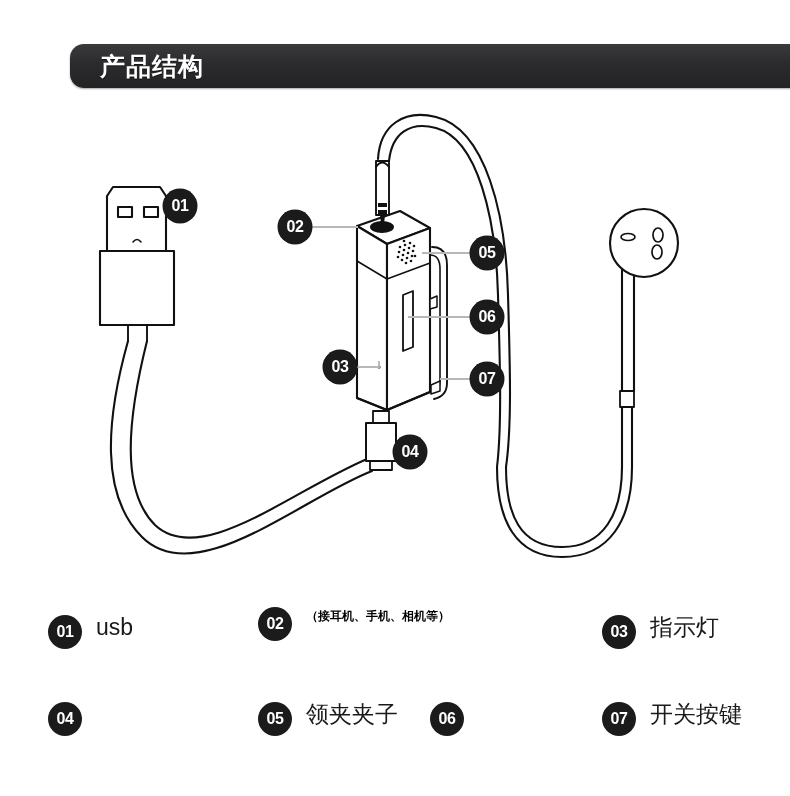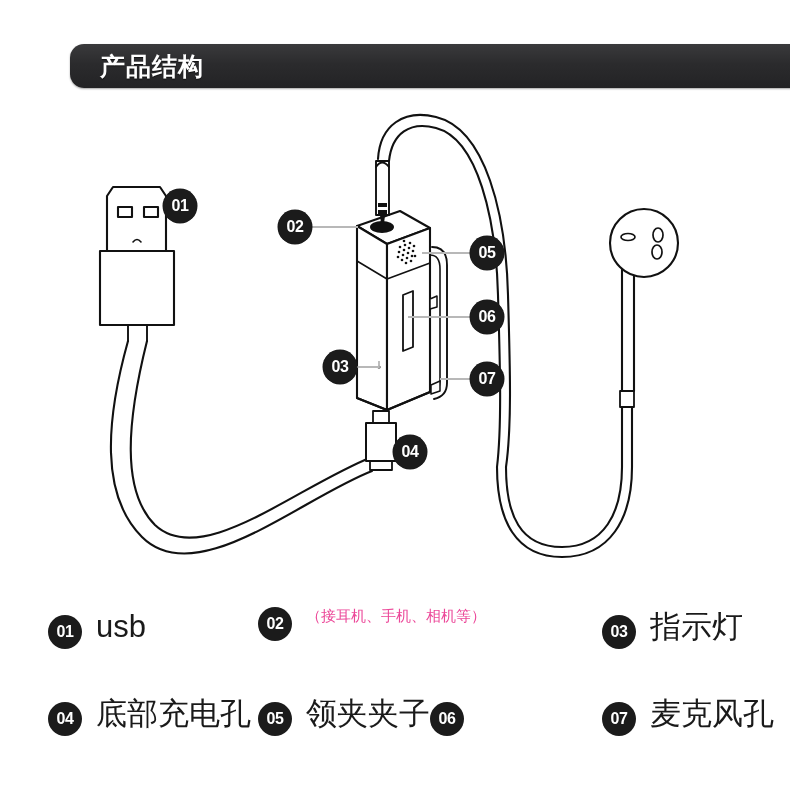--- a/index.html
+++ b/index.html
@@ -49,24 +49,24 @@
   }
   .legend-badge{
     width:34px;height:34px;border-radius:50%;
     background:#1b1b1b;color:#fff;flex:0 0 auto;
     font-size:16px;font-weight:bold;letter-spacing:-0.5px;
     display:flex;align-items:center;justify-content:center;
     margin-top:2px;
   }
   .legend-texts{margin-left:14px;}
   .legend-label{
-    font-size:31px;color:#1a1a1a;white-space:nowrap;line-height:28px;
+    font-size:23px;color:#1a1a1a;white-space:nowrap;line-height:28px;
   }
   .legend-sub{
-    font-size:15px;color:#ec4899;white-space:nowrap;line-height:20px;margin-top:1px;
+    font-size:12px;color:#000000;white-space:nowrap;line-height:20px;margin-top:1px;font-weight:bold;
   }
 </style>
 </head>
 <body>
 
 <div id="page">
 
   <div class="banner">
     <div class="banner-title">产品结构</div>
   </div>
@@ -225,39 +225,36 @@
         <div class="legend-badge">03</div>
         <div class="legend-texts">
           <div class="legend-label">指示灯</div>
         </div>
       </div>
     </div>
 
     <div class="legend-row r2">
       <div class="legend-item" style="left:48px;top:8px;">
         <div class="legend-badge">04</div>
-        <div class="legend-texts">
-          <div class="legend-label">底部充电孔</div>
-        </div>
       </div>
 
       <div class="legend-item" style="left:258px;top:8px;">
         <div class="legend-badge">05</div>
         <div class="legend-texts">
           <div class="legend-label">领夹夹子</div>
         </div>
       </div>
 
       <div class="legend-item" style="left:430px;top:8px;">
         <div class="legend-badge">06</div>
       </div>
 
       <div class="legend-item" style="left:602px;top:8px;">
         <div class="legend-badge">07</div>
         <div class="legend-texts">
-          <div class="legend-label">麦克风孔</div>
+          <div class="legend-label">开关按键</div>
         </div>
       </div>
     </div>
 
   </div>
 
 </div>
 
 </body></html>

